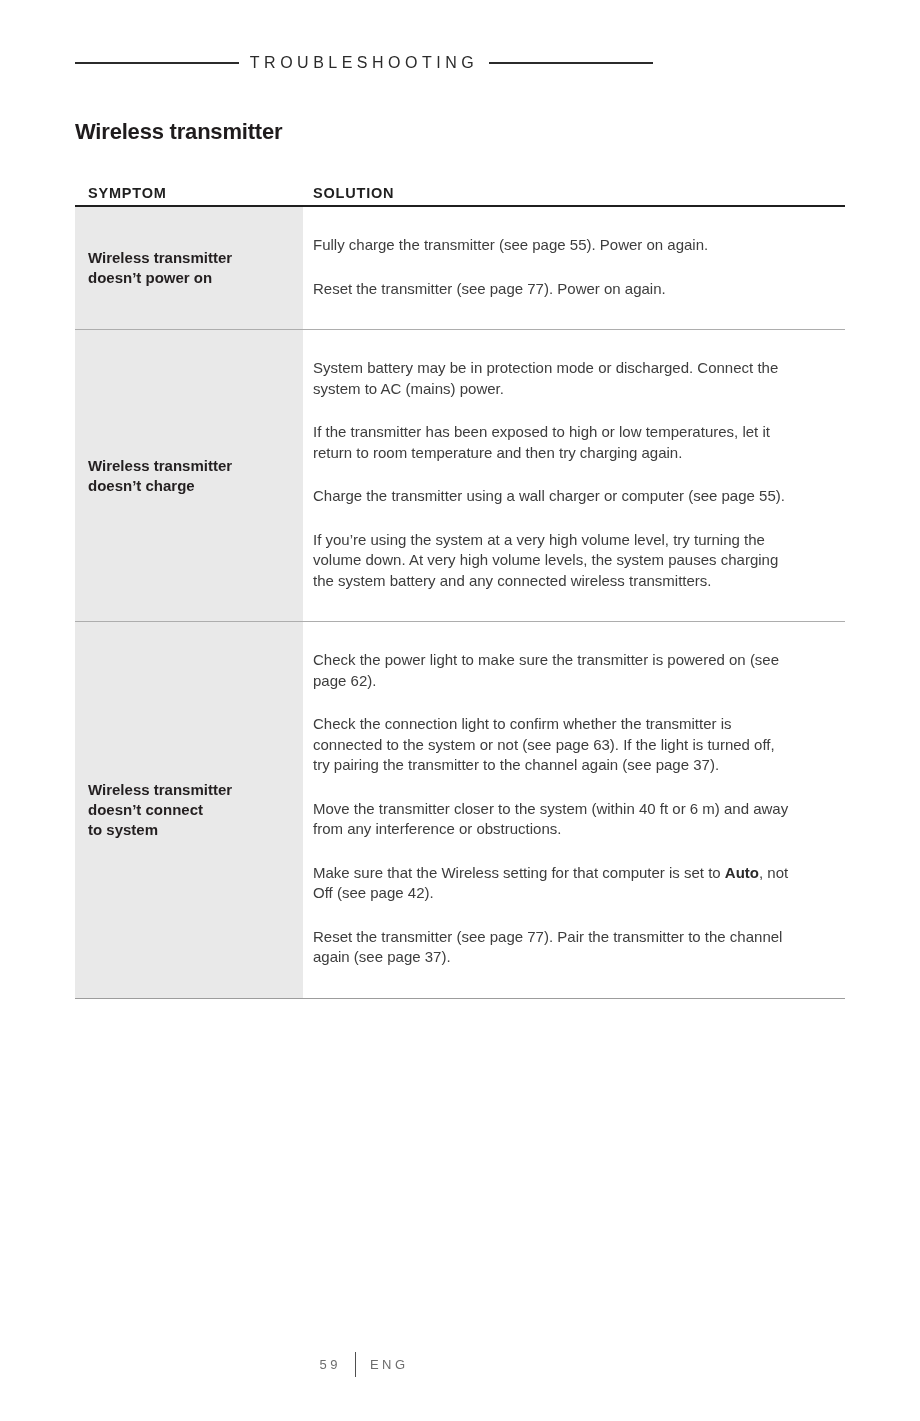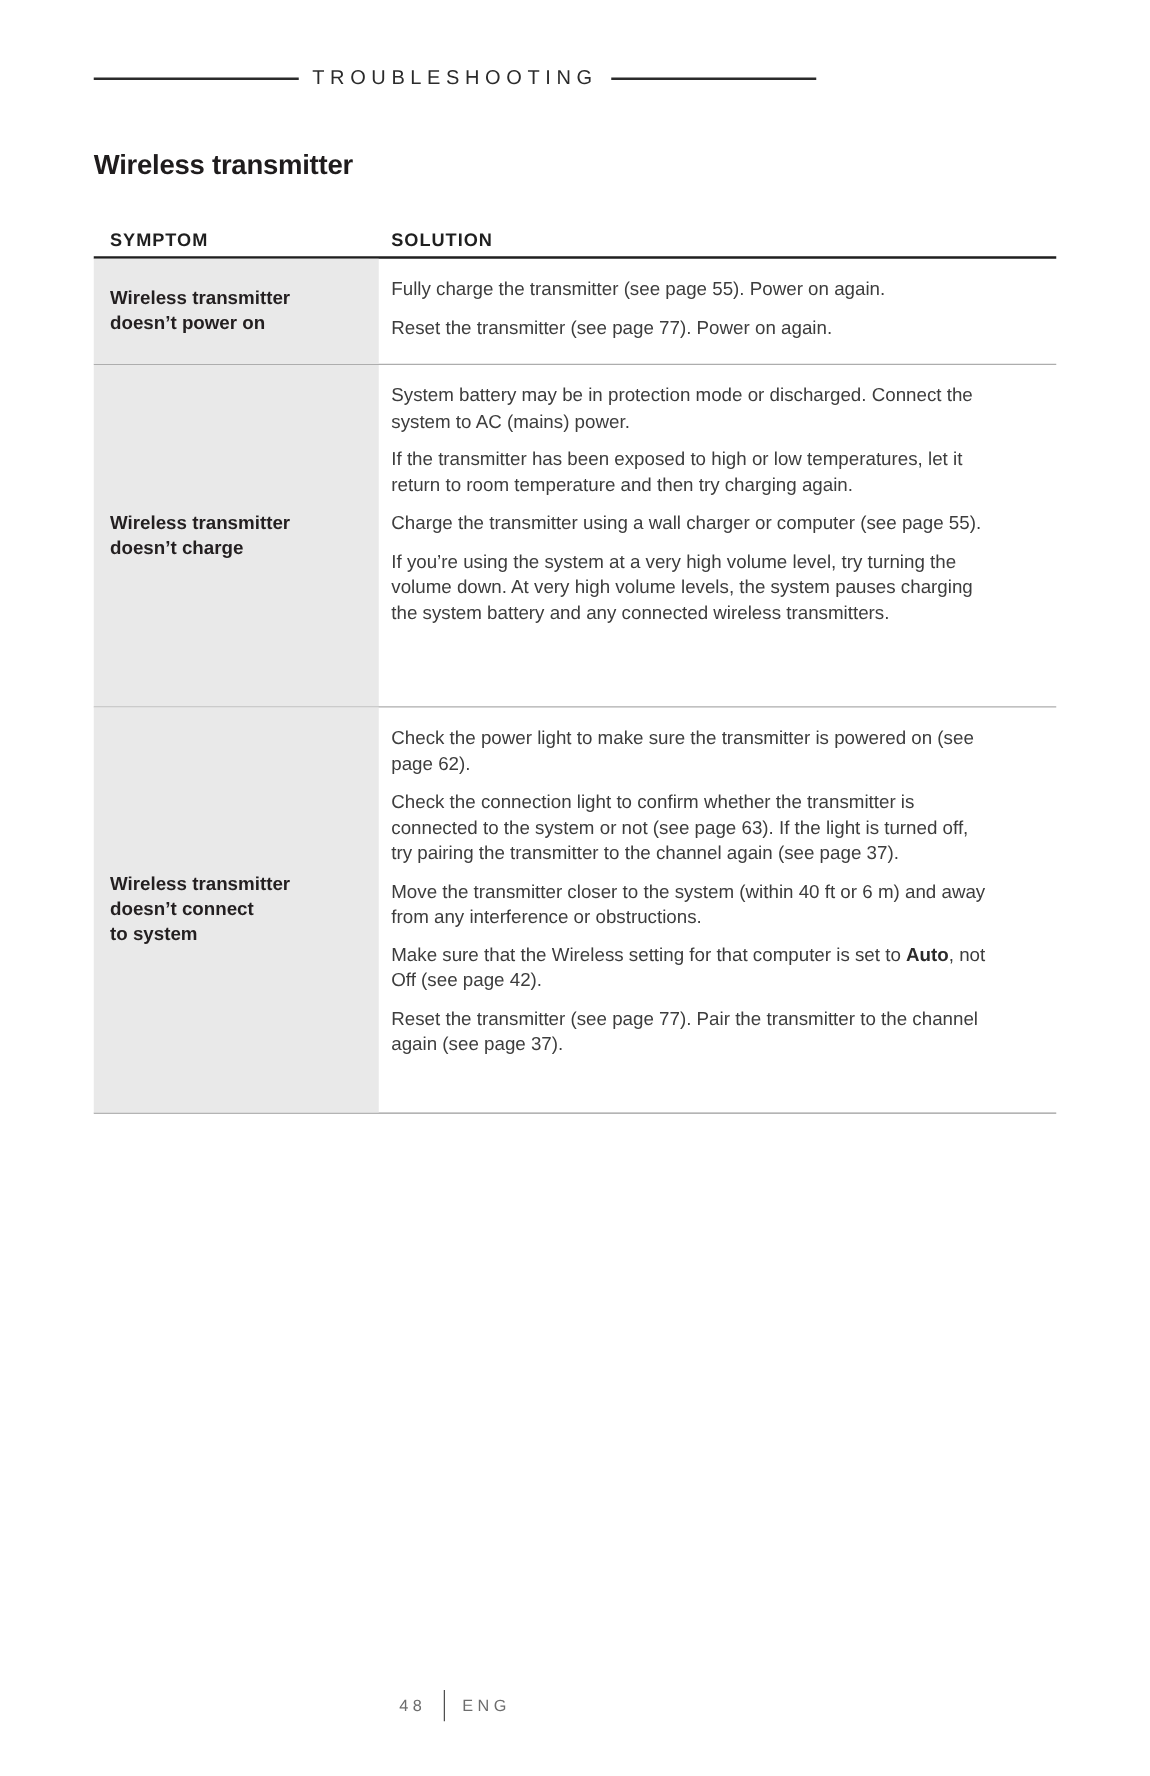--- a/index.html
+++ b/index.html
@@ -56,21 +56,21 @@
   .t-row.r3{min-height:325px;}
   .cell-symptom{
     background:var(--symptom-cell-bg);
     display:flex;align-items:center;
   }
   .symptom-text{
     font-size:15px;font-weight:700;line-height:20px;color:#231f20;
   }
   .cell-solution{padding:5px 0 7px 10px;}
   .cell-solution p{
-    margin:10px 0;max-width:478px;
+    margin:23px 0;max-width:478px;
     font-size:15px;line-height:20.5px;color:var(--body-text);
   }
   .cell-solution p strong{color:#2b2b2b;}
 
   
   .page-footer{
     position:absolute;top:1352px;left:0;right:0;
     display:flex;justify-content:center;align-items:center;gap:14px;
   }
   .page-footer .num,.page-footer .lang{
@@ -139,18 +139,18 @@
         <p>Check the connection light to confirm whether the transmitter is connected to the system or not (see page 63). If the light is turned off, try pairing the transmitter to the channel again (see page 37).</p>
         <p>Move the transmitter closer to the system (within 40 ft or 6 m) and away from any interference or obstructions.</p>
         <p><span>Make sure that the Wireless setting for that computer is set to </span><strong>Auto</strong><span>, not Off (see page 42).</span></p>
         <p>Reset the transmitter (see page 77). Pair the transmitter to the channel again (see page 37).</p>
       </div>
     </div>
 
   </div>
 
   <div class="page-footer">
-    <span class="num">48</span>
+    <span class="num">59</span>
     <span class="footer-divider"></span>
     <span class="lang">ENG</span>
   </div>
 
 </div>
 
 </body></html>

